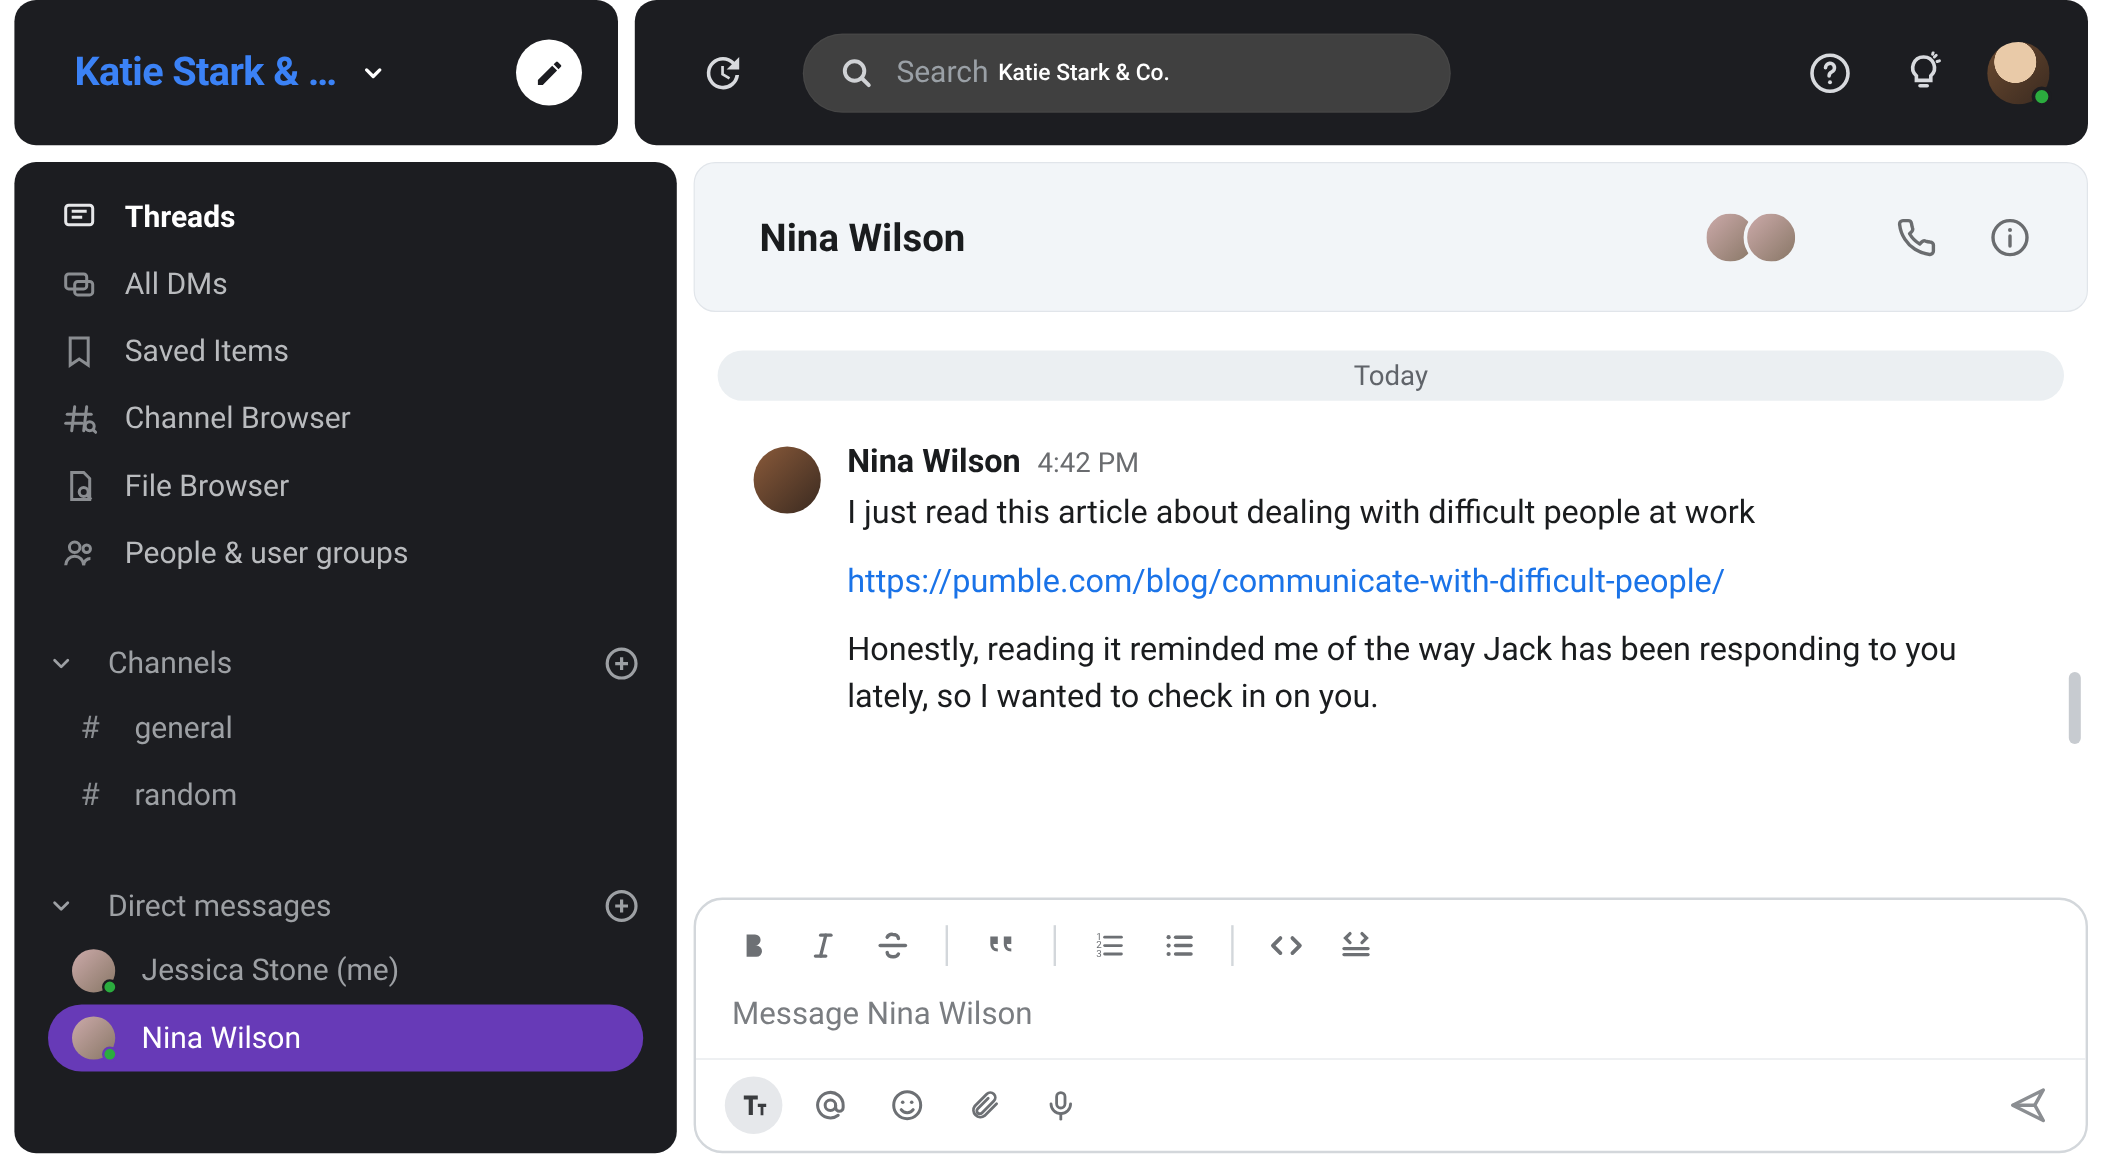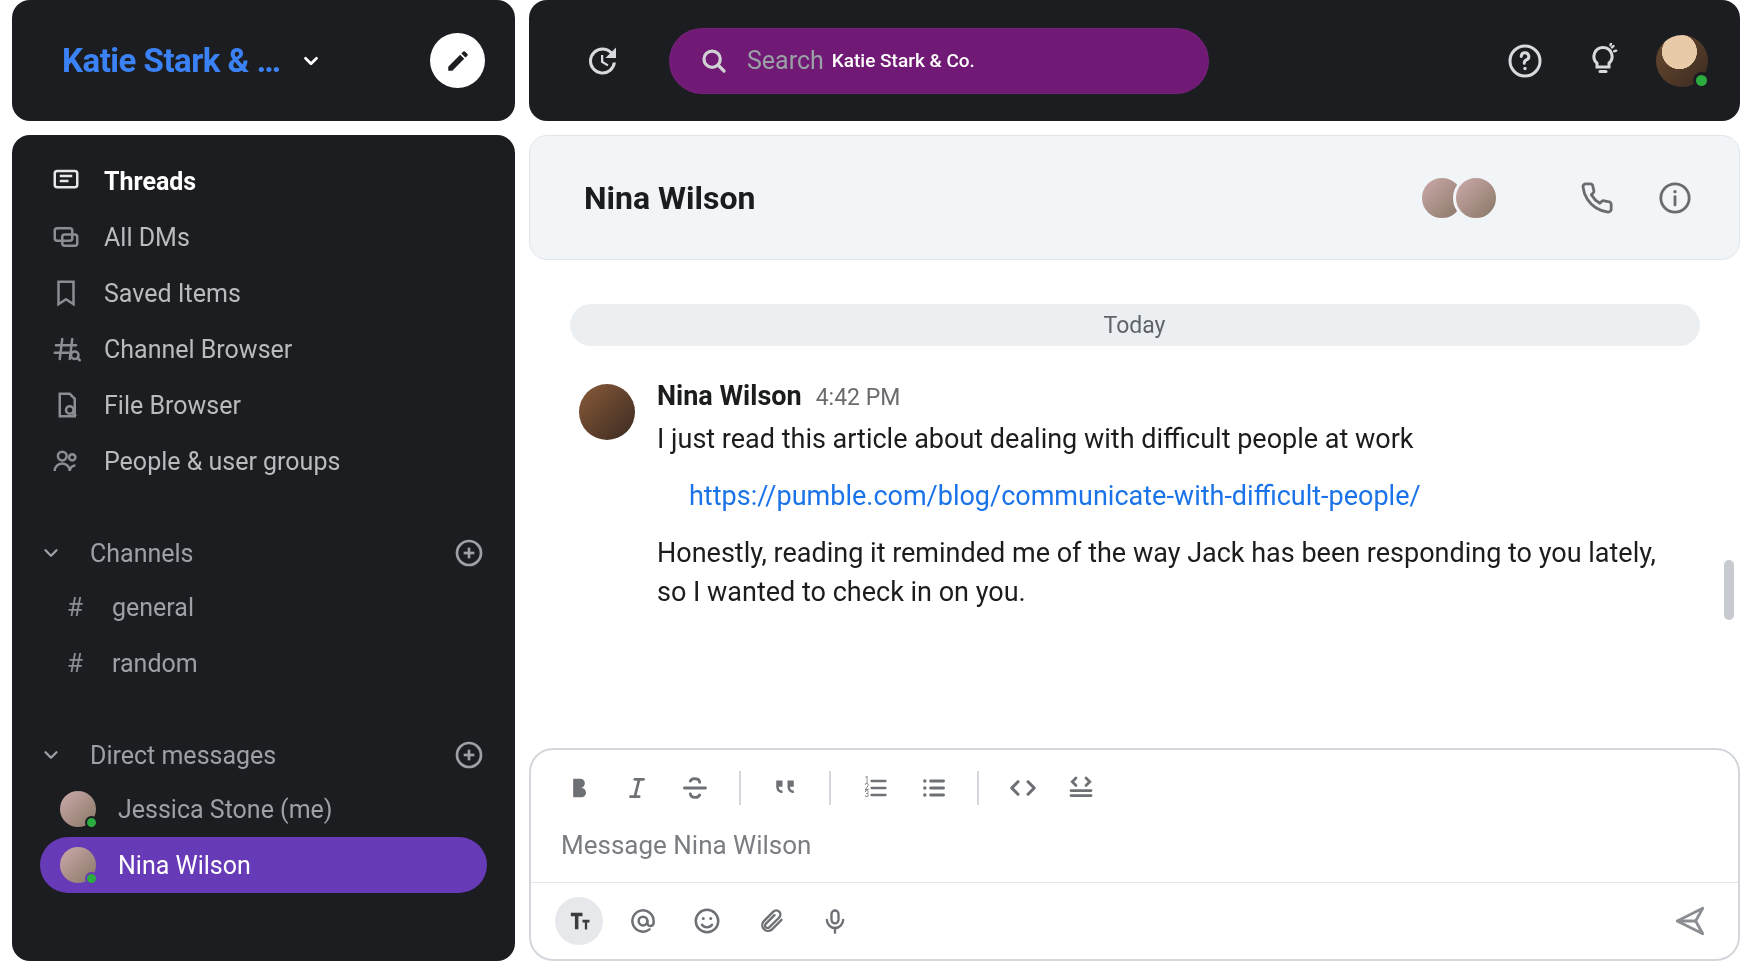--- a/index.html
+++ b/index.html
@@ -22,37 +22,37 @@
     display: flex; align-items: center; justify-content: center; cursor: pointer;
   }
 
   .search-bar {
     flex: 1; height: 121px; background: #1c1d21; border-radius: 18px;
     display: flex; align-items: center; padding: 0 32px 0 48px; color: #9aa0a6;
     margin: 0 12px 14px 0;
   }
   .history-btn { width: 48px; height: 48px; display:flex;align-items:center;justify-content:center; cursor:pointer; margin-right: 44px;}
   .search-pill {
-    width: 540px; height: 66px; background: #701a75; border-radius: 33px;
+    width: 540px; height: 66px; background: #404040; border-radius: 33px;
     display: flex; align-items: center; padding: 0 30px; cursor: text;
     box-shadow: inset 0 0 0 1px rgba(255,255,255,0.04);
   }
   .search-pill .label { color: #9aa0a6; font-size: 25px; margin-left: 18px; margin-right: 8px; }
   .search-pill .scope { color: #fff; font-size: 19px; font-weight: 500; }
   .search-spacer { flex: 1; }
   .hdr-icon { width: 50px; height: 50px; display:flex;align-items:center;justify-content:center; color:#d8dade; margin-left: 28px; cursor:pointer; }
   .avatar { width: 52px; height: 52px; border-radius: 50%; background: linear-gradient(135deg,#b08968,#6d4c3d); position: relative; margin-left: 28px; cursor:pointer;}
   .presence { width: 17px; height: 17px; border-radius:50%; background:#2bac3e; border:3px solid #1c1d21; position:absolute; right:-2px; bottom:-2px; }
 
   
   .main-row { display: flex; flex: 1; gap: 14px; padding: 0 12px 12px 12px; min-height: 0; }
 
   
   .sidebar {
-    width: 503px; background: #1c1d21; border-radius: 18px;
+    width: 552px; background: #1c1d21; border-radius: 18px;
     color: #b9bbbe; padding: 18px 28px 18px 28px; overflow-y: auto;
   }
   .nav-item {
     display: flex; align-items: center; height: 56px; gap: 22px;
     font-size: 25px; color: #b9bbbe; cursor: pointer; border-radius: 10px; padding: 0 8px 0 10px;
   }
   .nav-item .ico { width: 32px; height: 32px; display:flex;align-items:center;justify-content:center; color:#8a8d91; flex-shrink:0; }
   .nav-item.active { color: #fff; font-weight: 700; }
   .nav-item.active .ico { color: #e6e7e9; }
   .section-header {
@@ -77,33 +77,33 @@
     height: 125px; background: #f2f5f8; border-radius: 18px; display:flex;
     align-items:center; padding: 0 42px 0 54px; border: 1px solid #e1e5ea;
   }
   .conv-title { font-size: 32px; font-weight: 700; color:#1a1c1e; flex:1; }
   .av-stack { display:flex; align-items:center; margin-right: 42px; }
   .av-stack .av { width:46px;height:46px;border-radius:50%;background:linear-gradient(135deg,#caa,#876);border:3px solid #f2f5f8;margin-left:-12px;}
   .conv-icon { width:44px;height:44px;display:flex;align-items:center;justify-content:center;color:#6a6c6f;margin-left:34px;cursor:pointer;}
 
   .conv-body { flex:1; overflow-y:auto; padding: 32px 20px 10px 20px; position:relative; }
   .day-divider {
-    margin: 12px auto; width: 1130px; max-width: 100%;
+    margin: 0 auto; width: 1130px; max-width: 100%;
     background:#ebeff2; color:#60646a; font-size:23px; height:42px;
     border-radius:21px; display:flex;align-items:center;justify-content:center;
     margin-bottom: 34px;
   }
   .msg { display:flex; gap:22px; padding: 0 30px; }
   .msg .bubble-av { width:56px;height:56px;border-radius:50%;background:linear-gradient(135deg,#8a5a3a,#3a2a20);flex-shrink:0; margin-top:4px;}
   .msg-body { flex:1; }
   .msg-head { display:flex; align-items:baseline; gap:14px; margin-bottom:8px;}
   .msg-author { font-size:27px; font-weight:700; color:#1a1c1e; }
   .msg-time { font-size:23px; color:#6a6c6f; }
   .msg-text { font-size:27px; color:#1a1c1e; line-height:1.45; margin-bottom: 18px;}
-  .msg-link { color:#1a73e8; text-decoration:none; word-break:break-all;margin-left:32px;}
+  .msg-link { color:#1a73e8; text-decoration:none; word-break:break-all;}
   .scroll-thumb { position:absolute; right:6px; top:300px; width:10px; height:60px; background:#c7cbd0; border-radius:5px;}
 
   
   .composer {
     margin-top: 10px; border:2px solid #d3d7db; border-radius: 24px;
     display:flex; flex-direction:column; overflow:hidden;
   }
   .fmt-row { display:flex; align-items:center; padding: 14px 24px; gap: 10px; }
   .fmt-btn { width:48px;height:48px;display:flex;align-items:center;justify-content:center;color:#6d7074;cursor:pointer;border-radius:6px;}
   .fmt-sep { width:2px; height:34px; background:#d3d7db; margin: 0 10px; }

